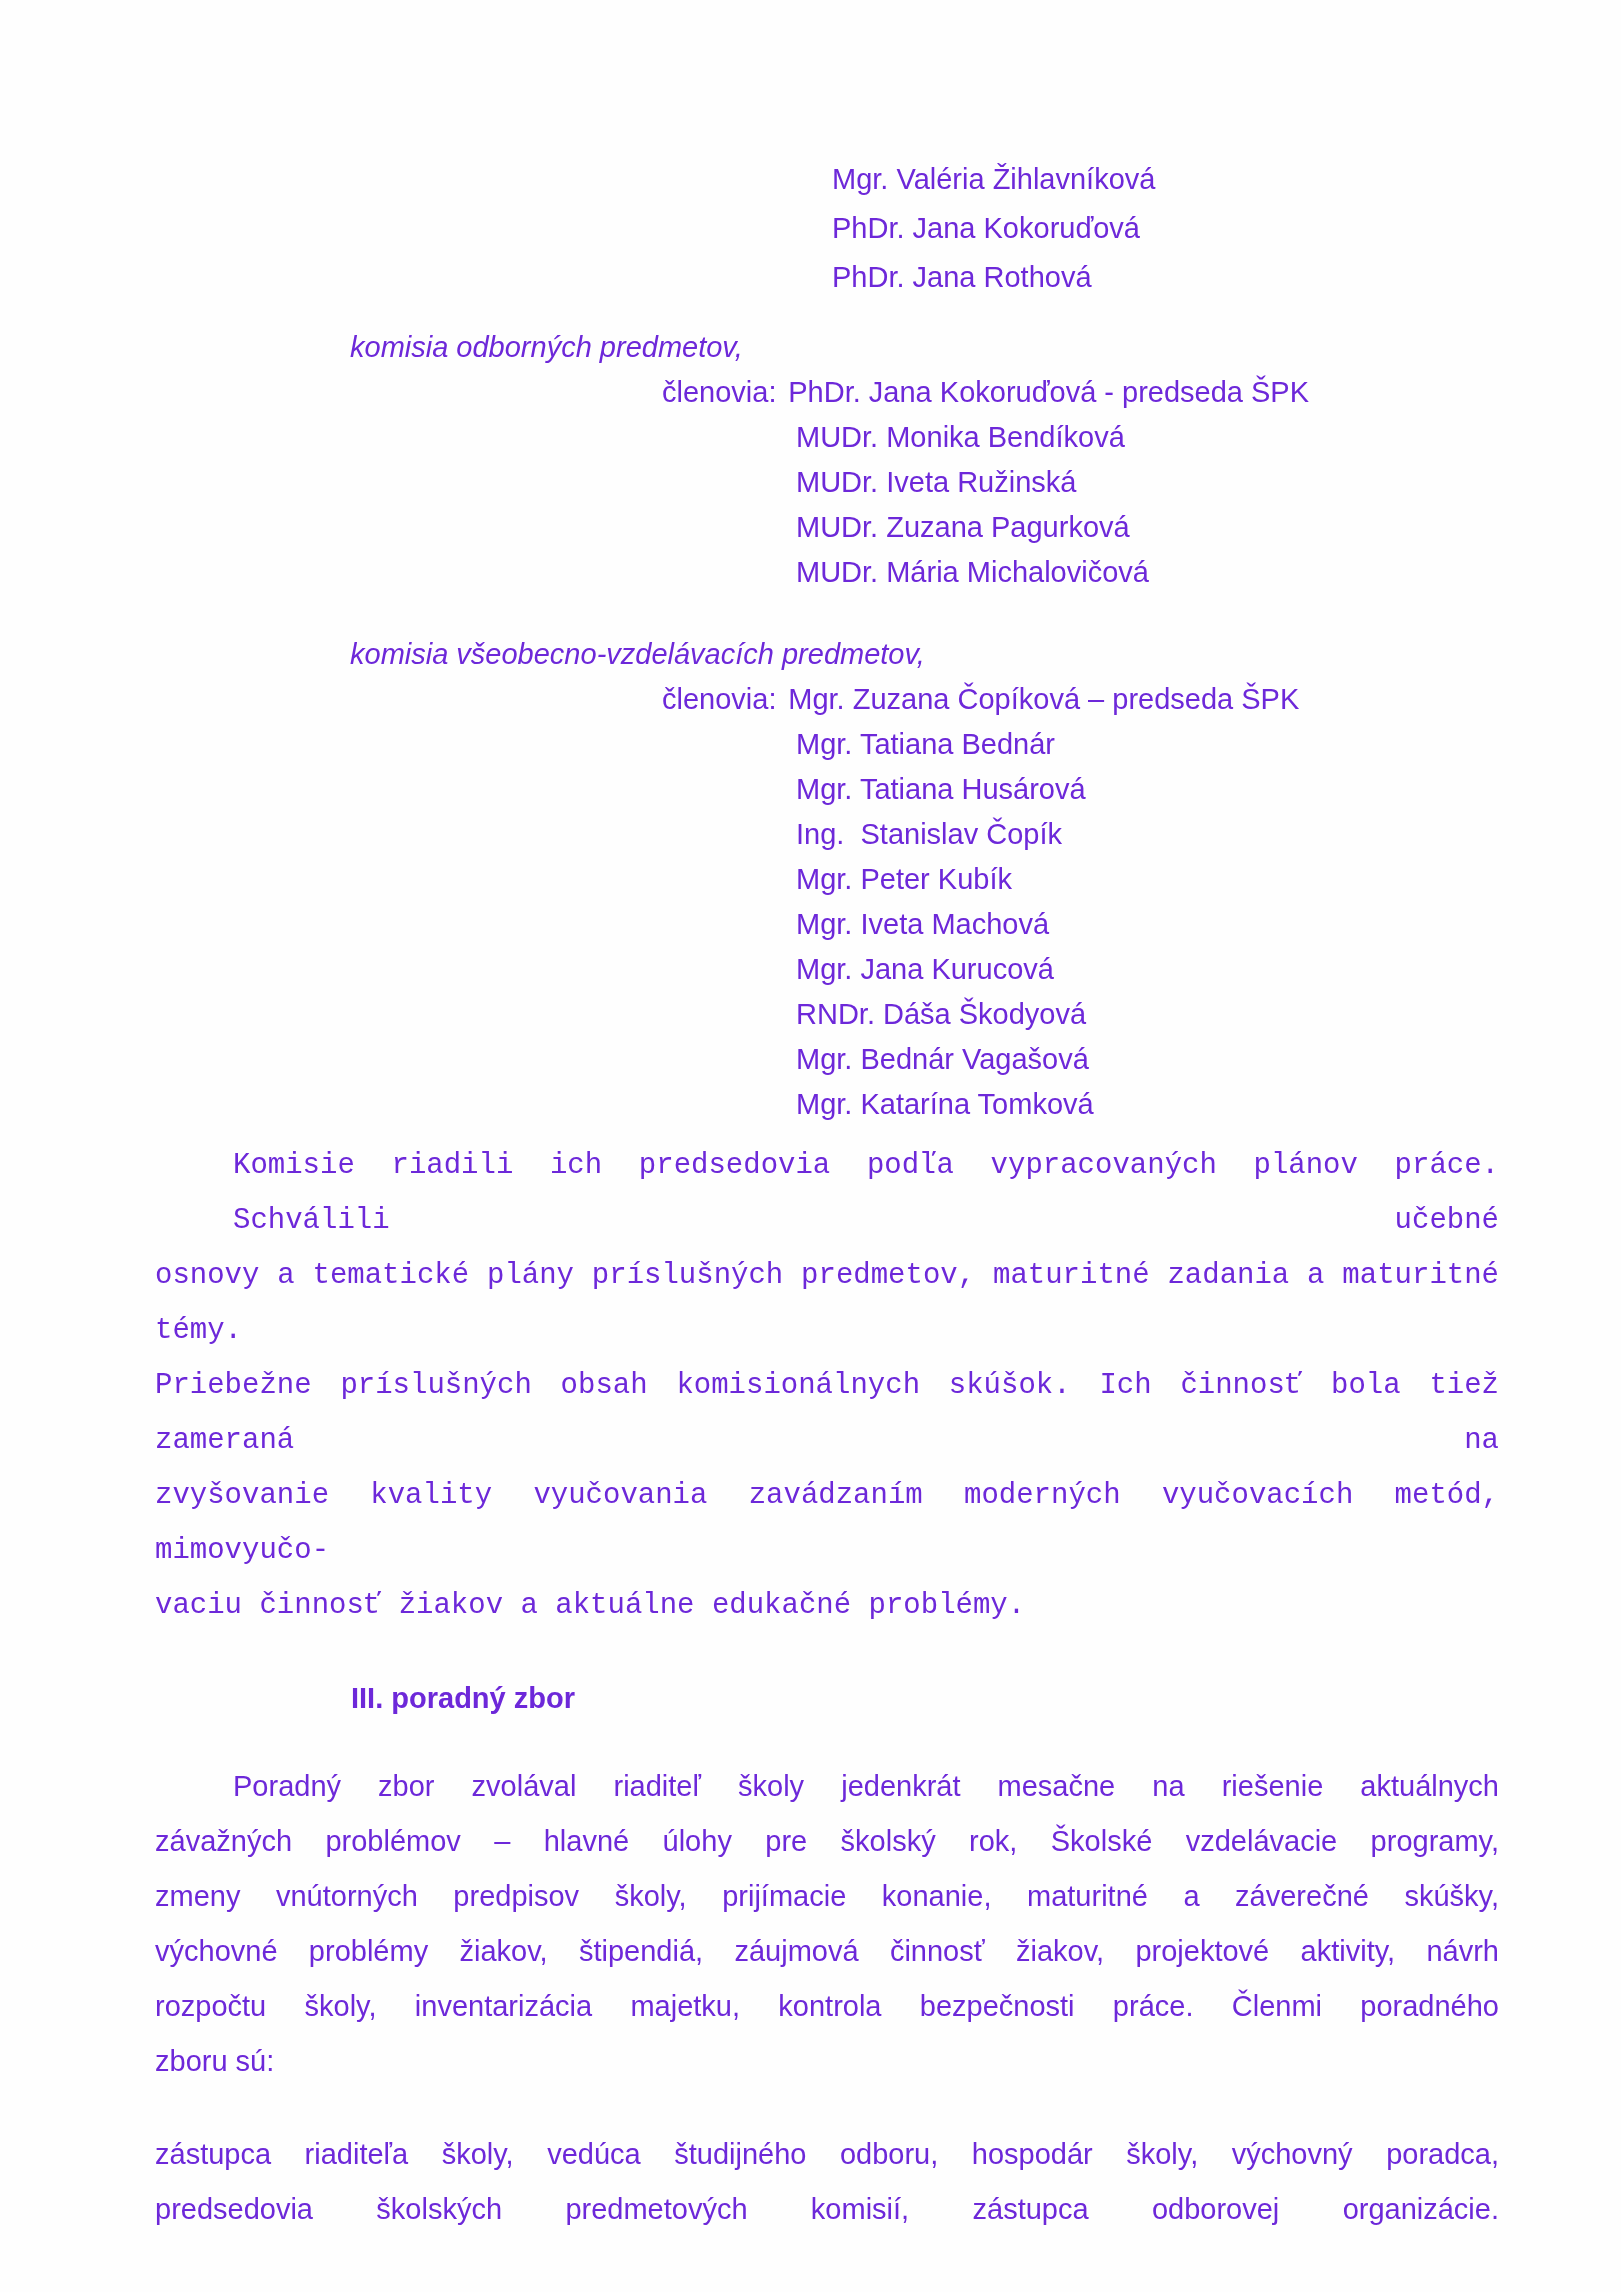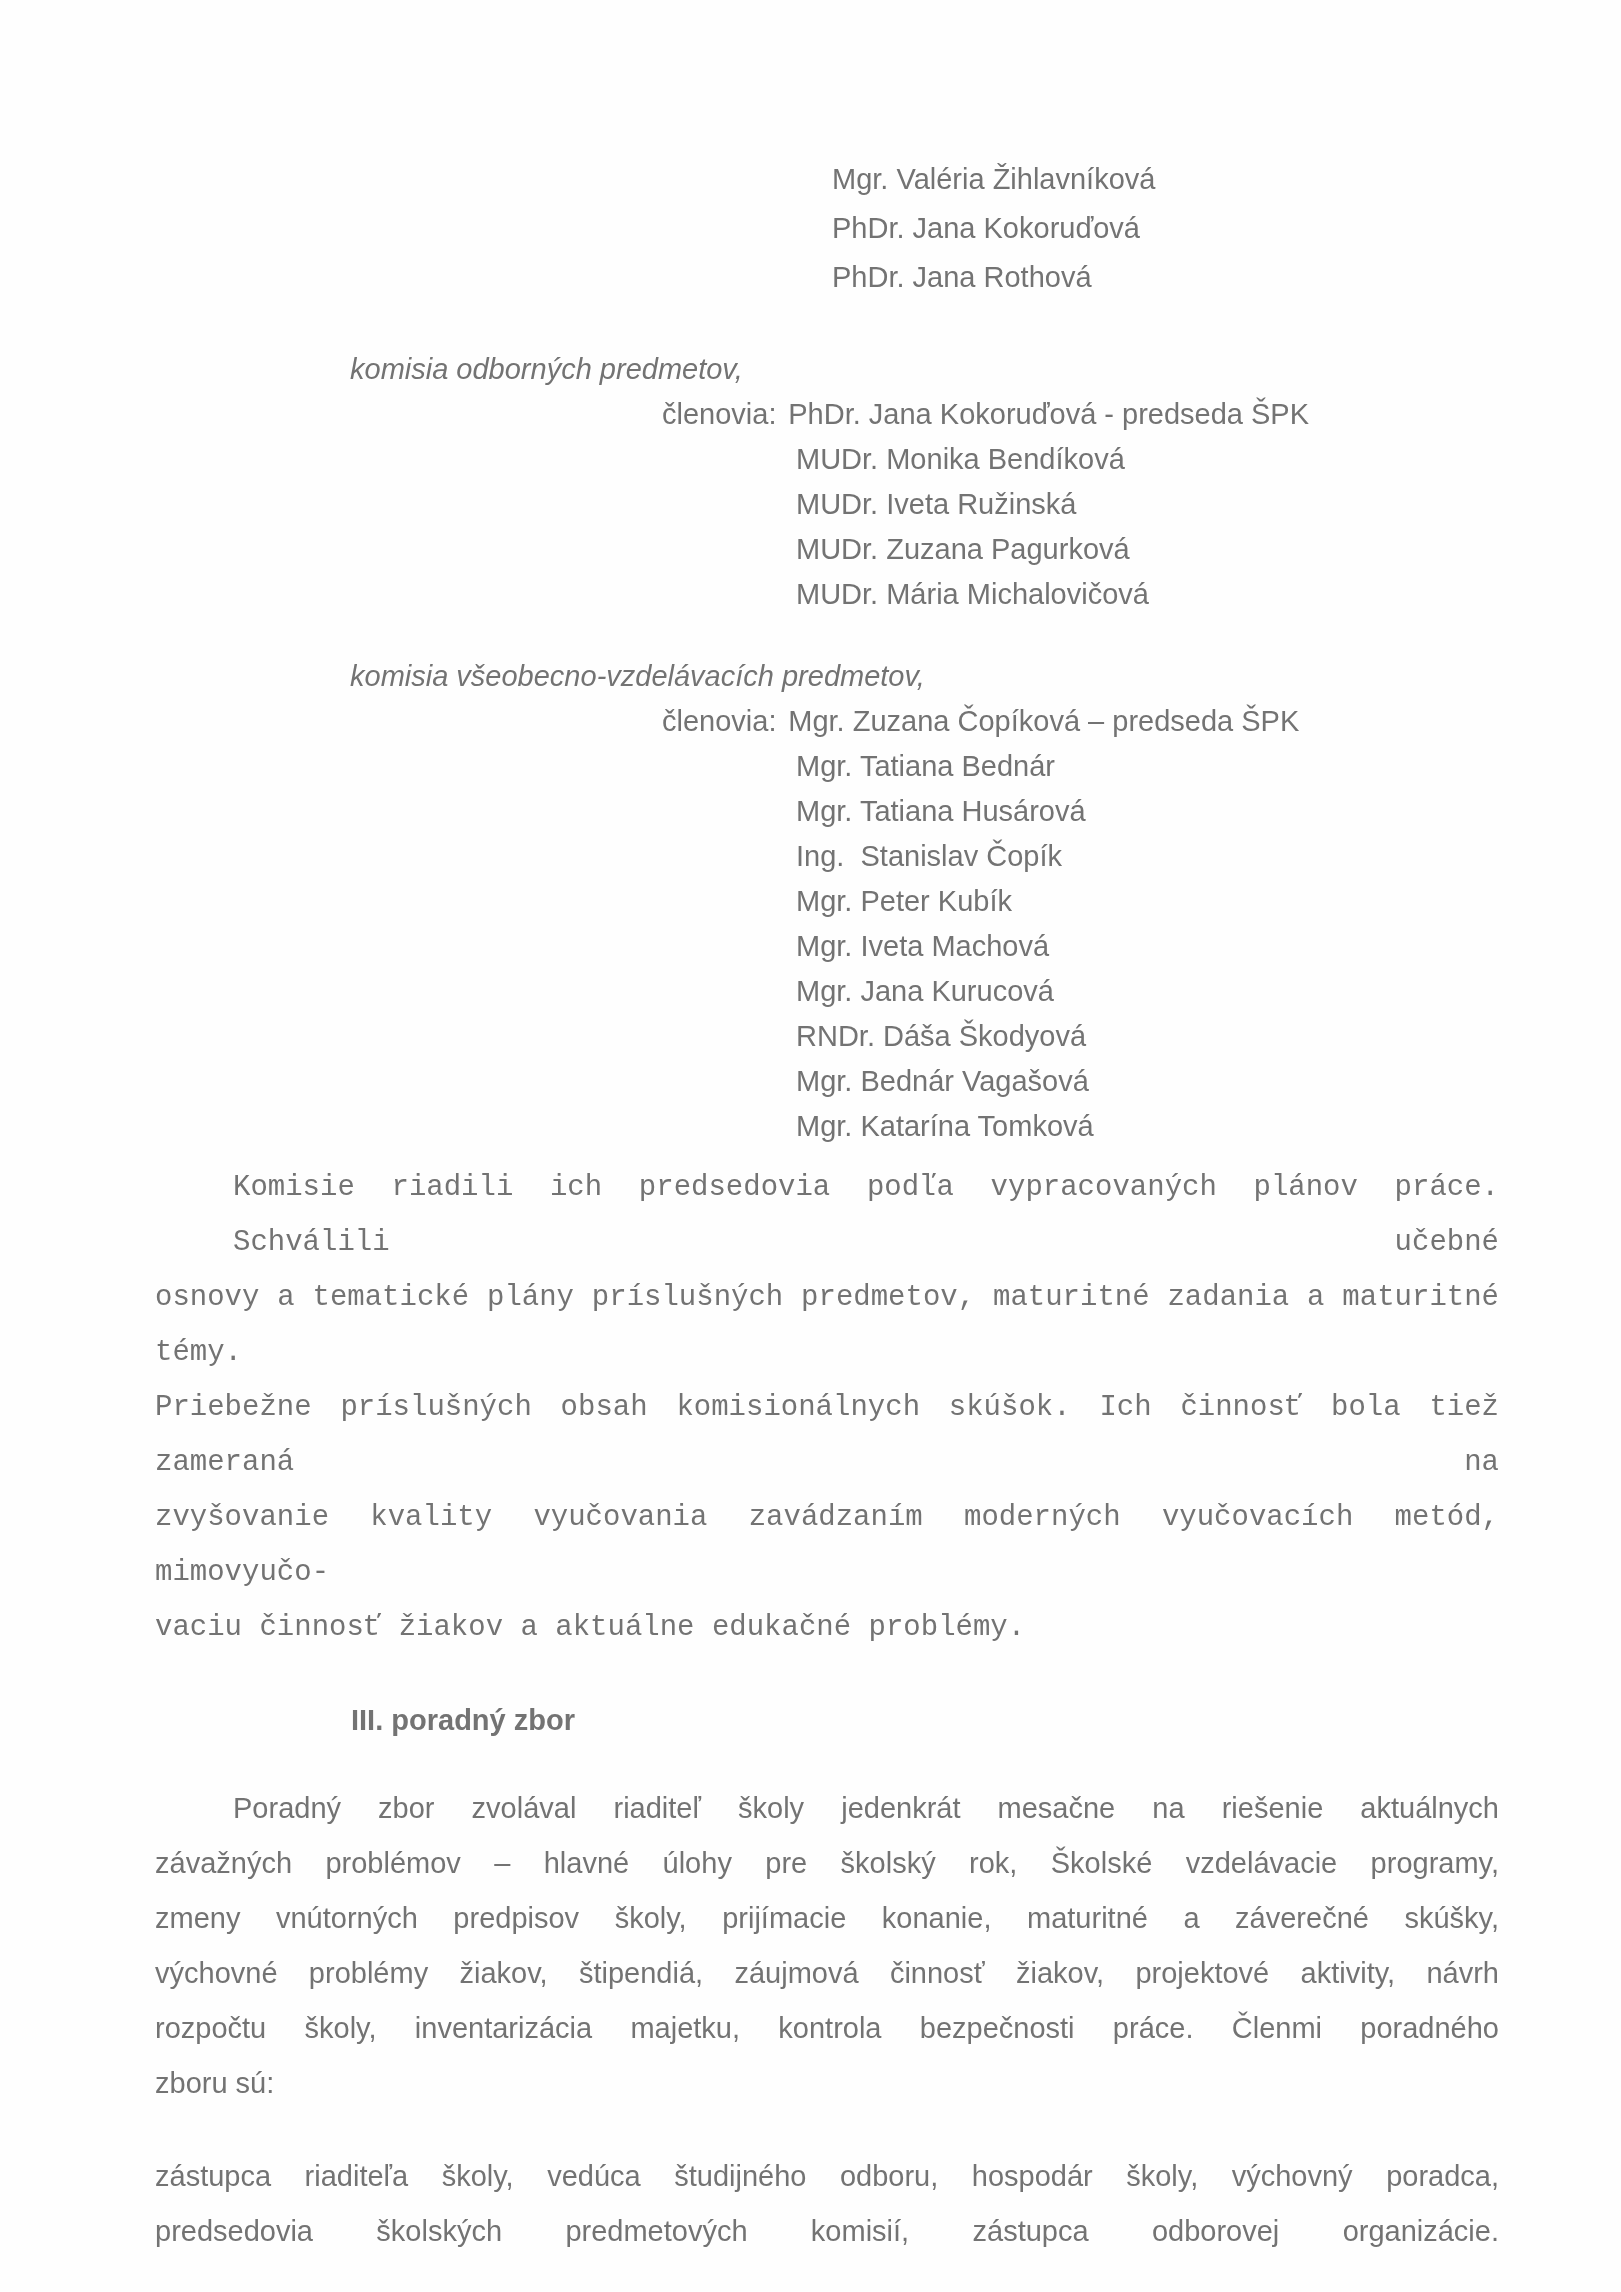--- a/index.html
+++ b/index.html
@@ -6,21 +6,21 @@
     margin: 0;
     padding: 0;
     background: #e8e8e8;
   }
   .page {
     position: relative;
     width: 1621px;
     height: 2293px;
     margin: 0 auto;
     background: #fefefe;
-    color: #737373;
+    color: #6d28d9;
     font-family: "Liberation Sans", "DejaVu Sans", sans-serif;
     font-size: 29px;
     box-sizing: border-box;
     padding: 155px 122px 0 155px;
     overflow: hidden;
   }
 
   
   .signatures {
     margin-left: 677px;
@@ -28,21 +28,21 @@
     white-space: nowrap;
   }
 
   
   .commission-title {
     font-style: italic;
     margin-left: 195px;
     line-height: 45px;
     white-space: nowrap;
   }
-  .commission-title.first { margin-top: 45px; }
+  .commission-title.first { margin-top: 23px; }
   .commission-title.second { margin-top: 37px; }
   .chair-line {
     margin-left: 507px;
     line-height: 45px;
     white-space: nowrap;
   }
   .chair-line .chair { margin-left: 11.8px; }
   .members {
     margin-left: 641px;
     line-height: 45px;

